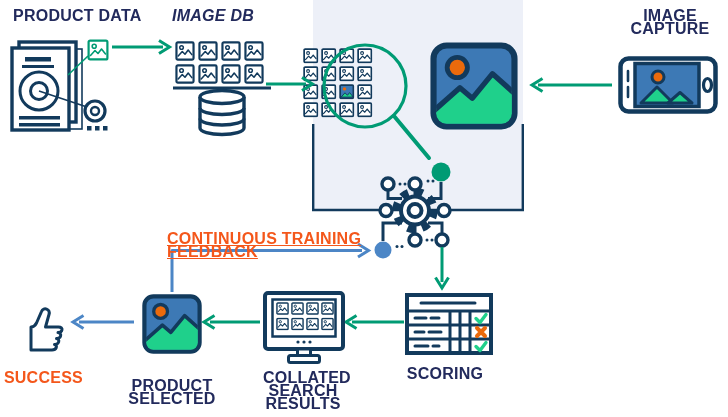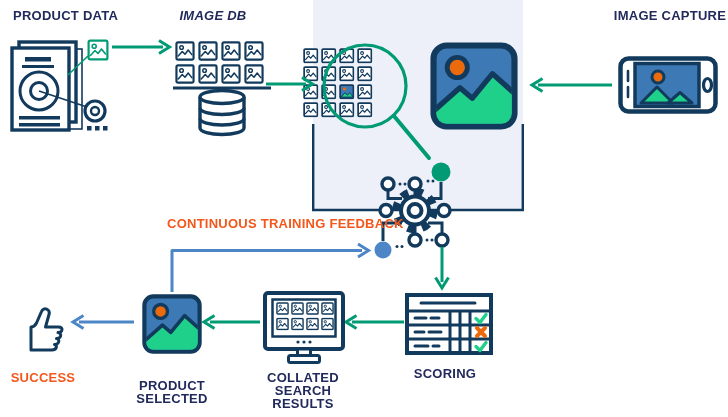--- a/index.html
+++ b/index.html
@@ -1,18 +1,18 @@
 <!DOCTYPE html>
 <html><head>
 <meta charset="utf-8">
 <style>
   html,body{margin:0;padding:0;}
   #stage{position:relative;width:728px;height:417px;background:#ffffff;overflow:hidden;
          font-family:"Liberation Sans",sans-serif;}
-  .lbl{position:absolute;font-weight:bold;font-size:13px;line-height:13px;
+  .lbl{position:absolute;font-weight:bold;font-size:16px;line-height:13px;
        color:#222a5c;letter-spacing:.25px;z-index:6;}
   .lbl.center{text-align:center;}
   .lbl.orange{color:#f4571b;}
   .panel{position:absolute;left:313px;top:0;width:210px;height:211px;background:#edf0f8;z-index:1;}
   svg.diagram{position:absolute;left:0;top:0;z-index:3;}
 </style>
 </head>
 <body>
 
 <div id="stage">
@@ -223,19 +223,19 @@
     <use href="#big-img" x="142" y="294" width="60" height="60"></use>
 
     <g transform="translate(24,300)">
       <path d="M7 27 L7 50 L28 50 C32.5 50 34 45.5 30.5 44.5 C35 44.5 36.5 39.5 32.5 38.5 C37 38.5 38.5 33.5 34 32.5 C38.5 32.5 40 27 34.5 27 L21.5 27 L25 14.5 C26.5 9 19.5 6.5 17.5 11.5 L12.5 23 C11 26 9.5 27 7 27 Z" fill="#fff" stroke="#123a5c" stroke-width="3" stroke-linejoin="round"></path>
     </g>
   </svg>
 
   <div class="lbl" style="left:13px;top:9px;width:130px;">PRODUCT DATA</div>
   <div class="lbl center" style="left:153px;top:9px;width:120px;font-style:italic;">IMAGE DB</div>
   <div class="lbl center" style="left:610px;top:9px;width:120px;">IMAGE CAPTURE</div>
-  <div class="lbl orange" style="left:167px;top:217px;width:240px;">CONTINUOUS TRAINING FEEDBACK</div>
-  <div class="lbl center orange" style="left:3px;top:371px;width:80px;">SUCCESS</div>
+  <div class="lbl orange" style="left:167px;top:232px;width:240px;text-decoration:underline;">CONTINUOUS TRAINING FEEDBACK</div>
+  <div class="lbl center orange" style="left:3px;top:371px;width:80px;text-align:right;">SUCCESS</div>
   <div class="lbl center" style="left:122px;top:371px;width:100px;margin-top:8px;">PRODUCT SELECTED</div>
   <div class="lbl center" style="left:263px;top:371px;width:80px;">COLLATED SEARCH RESULTS</div>
   <div class="lbl center" style="left:401px;top:367px;width:88px;">SCORING</div>
 
 </div>
 
 </body></html>

